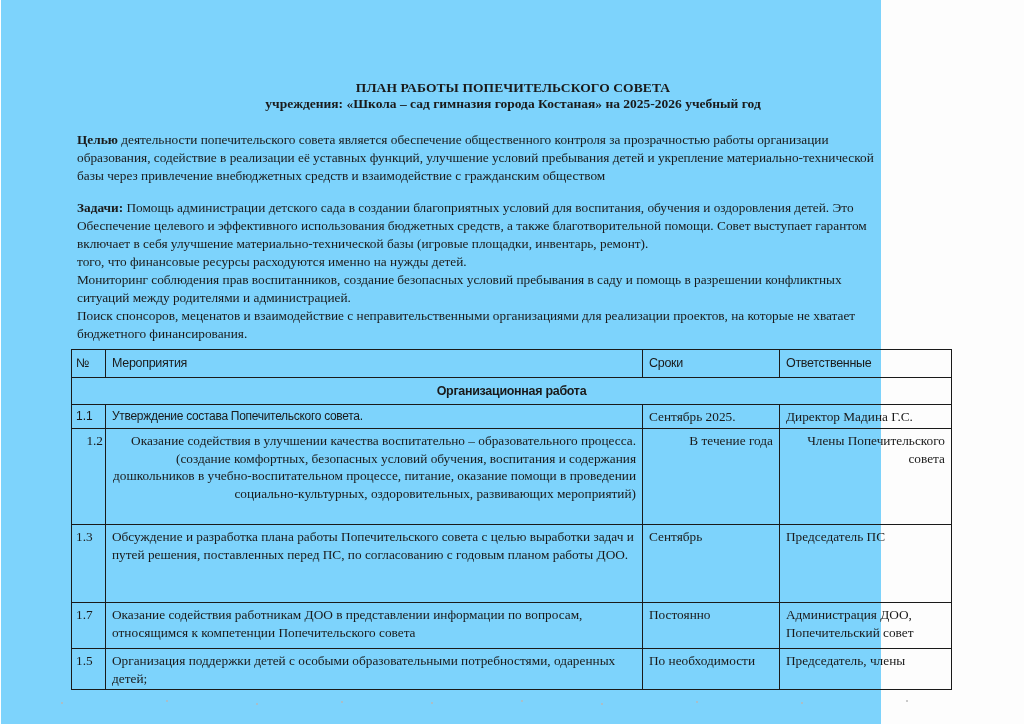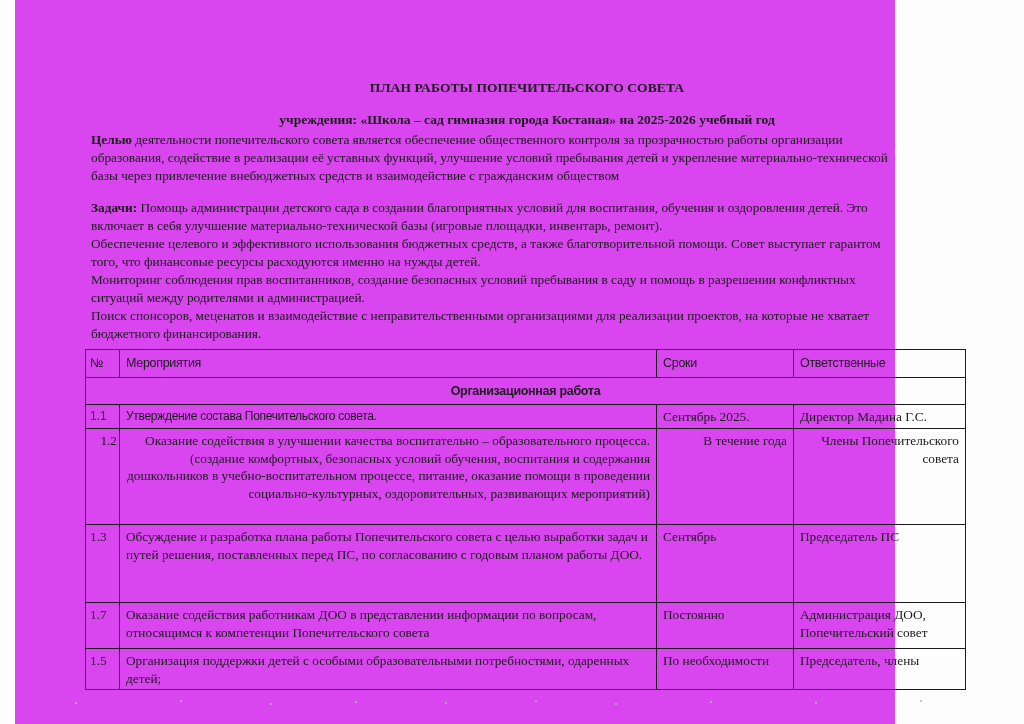--- a/index.html
+++ b/index.html
@@ -10,23 +10,23 @@
     body {
       width: 1024px;
       height: 724px;
       position: relative;
       overflow: hidden;
       font-family: "Liberation Serif", "DejaVu Serif", serif;
       color: #1a1a1a;
     }
     .page {
       position: absolute;
-      left: 15px; top: 0;
+      left: 1px; top: 0;
       width: 880px; height: 724px;
-      background: #d946ef;
+      background: #7dd3fc;
     }
     .title {
       position: absolute;
       left: 0;
       width: 1024px;
       top: 80px;
       text-align: center;
       font-weight: bold;
       font-size: 13.5px;
       line-height: 16px;
@@ -34,21 +34,20 @@
     }
     .subtitle {
       position: absolute;
       left: 0;
       width: 1024px;
       top: 96px;
       text-align: center;
       font-weight: bold;
       font-size: 13.5px;
       line-height: 16px;
-      margin-top: 16px;
     }
     .para {
       position: absolute;
       left: 76px;
       width: 880px;
       font-size: 13.3px;
       line-height: 18px;
     }
     .goal { top: 131px; }
     .tasks { top: 199px; }
@@ -142,22 +141,22 @@
   <div class="subtitle">учреждения: «Школа – сад гимназия города Костаная» на 2025-2026 учебный год</div>
 
   <div class="para goal">
     <span class="line"><span class="lbl">Целью</span><span> деятельности попечительского совета является обеспечение общественного контроля за прозрачностью работы организации</span></span>
     <span class="line">образования, содействие в реализации её уставных функций, улучшение условий пребывания детей и укрепление материально-технической</span>
     <span class="line">базы через привлечение внебюджетных средств и взаимодействие с гражданским обществом</span>
   </div>
 
   <div class="para tasks">
     <span class="line"><span class="lbl">Задачи:</span><span> Помощь администрации детского сада в создании благоприятных условий для воспитания, обучения и оздоровления детей. Это</span></span>
+    <span class="line">Обеспечение целевого и эффективного использования бюджетных средств, а также благотворительной помощи. Совет выступает гарантом</span>
     <span class="line">включает в себя улучшение материально-технической базы (игровые площадки, инвентарь, ремонт).</span>
-    <span class="line">Обеспечение целевого и эффективного использования бюджетных средств, а также благотворительной помощи. Совет выступает гарантом</span>
     <span class="line">того, что финансовые ресурсы расходуются именно на нужды детей.</span>
     <span class="line">Мониторинг соблюдения прав воспитанников, создание безопасных условий пребывания в саду и помощь в разрешении конфликтных</span>
     <span class="line">ситуаций между родителями и администрацией.</span>
     <span class="line">Поиск спонсоров, меценатов и взаимодействие с неправительственными организациями для реализации проектов, на которые не хватает</span>
     <span class="line">бюджетного финансирования.</span>
   </div>
 
   <table class="plan">
     <colgroup>
       <col class="col-num">

